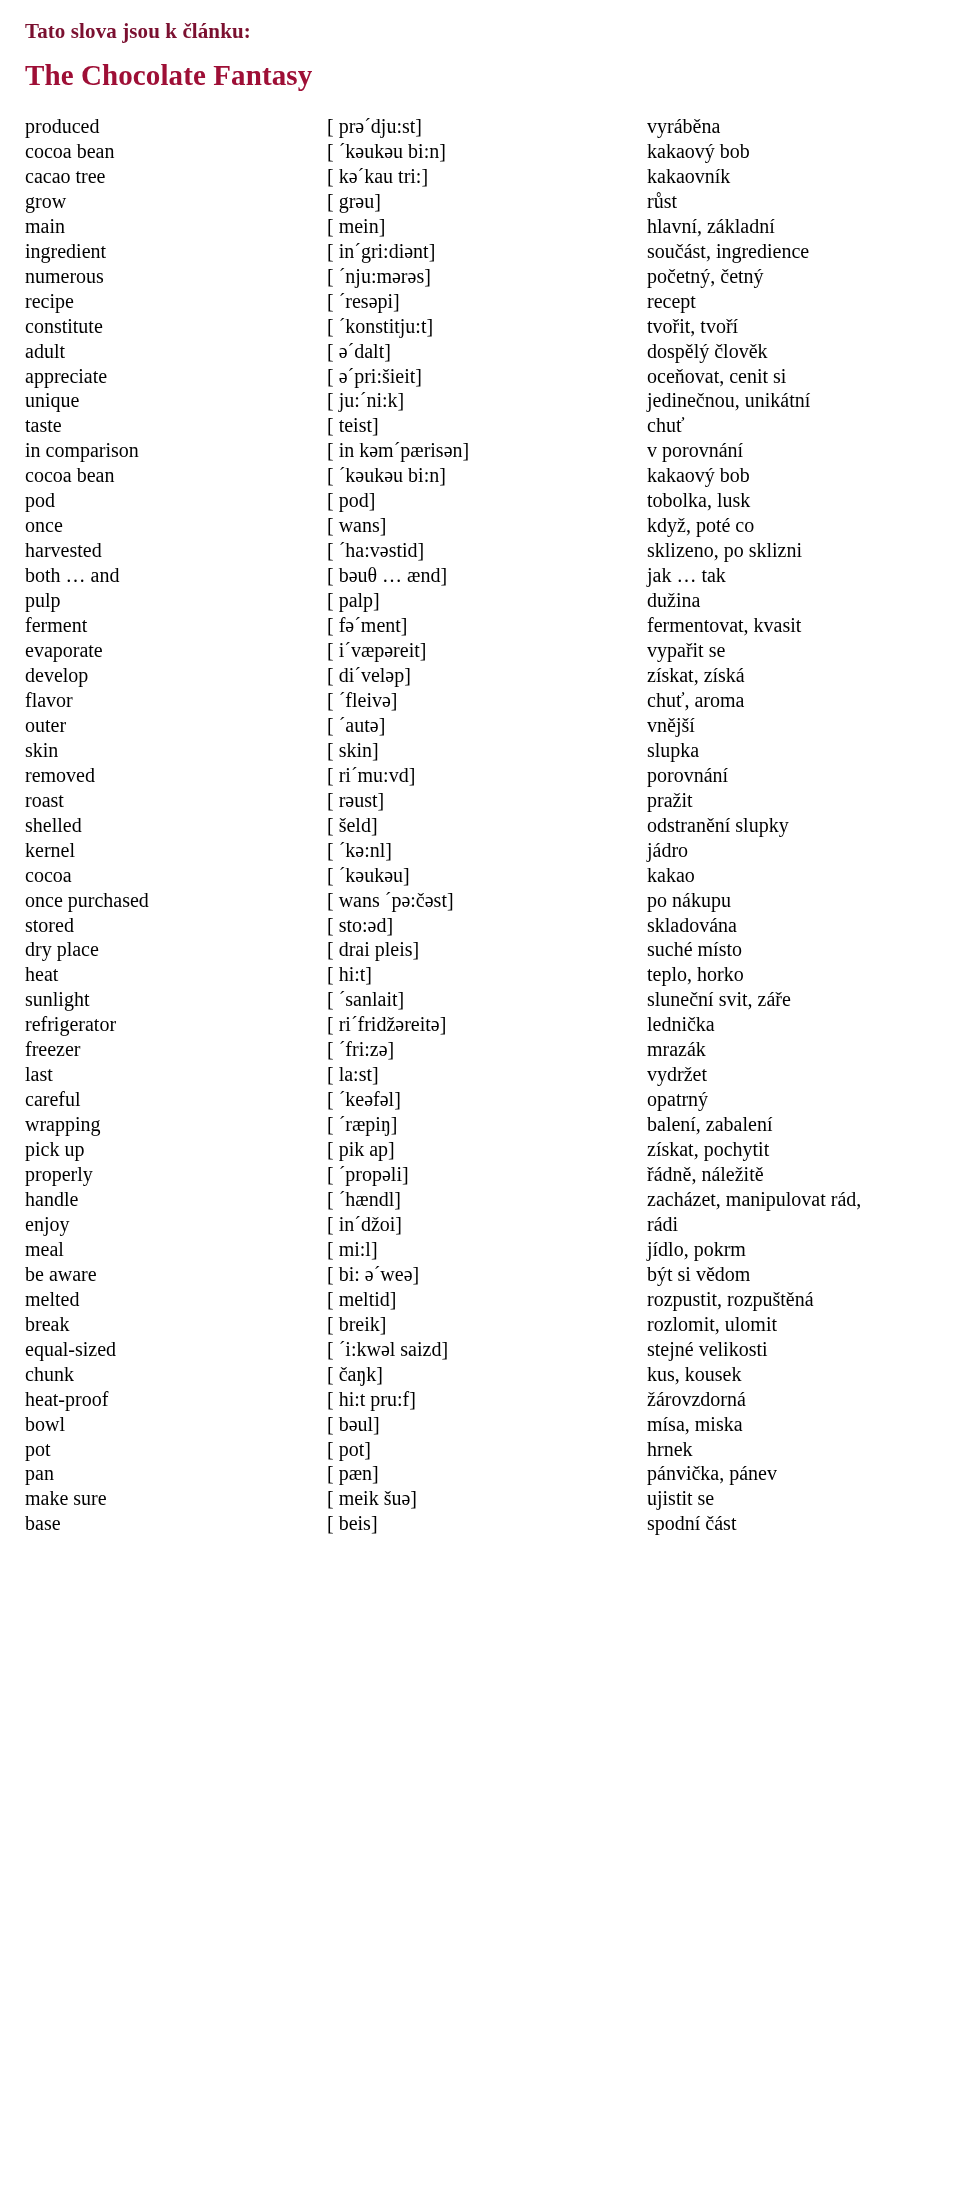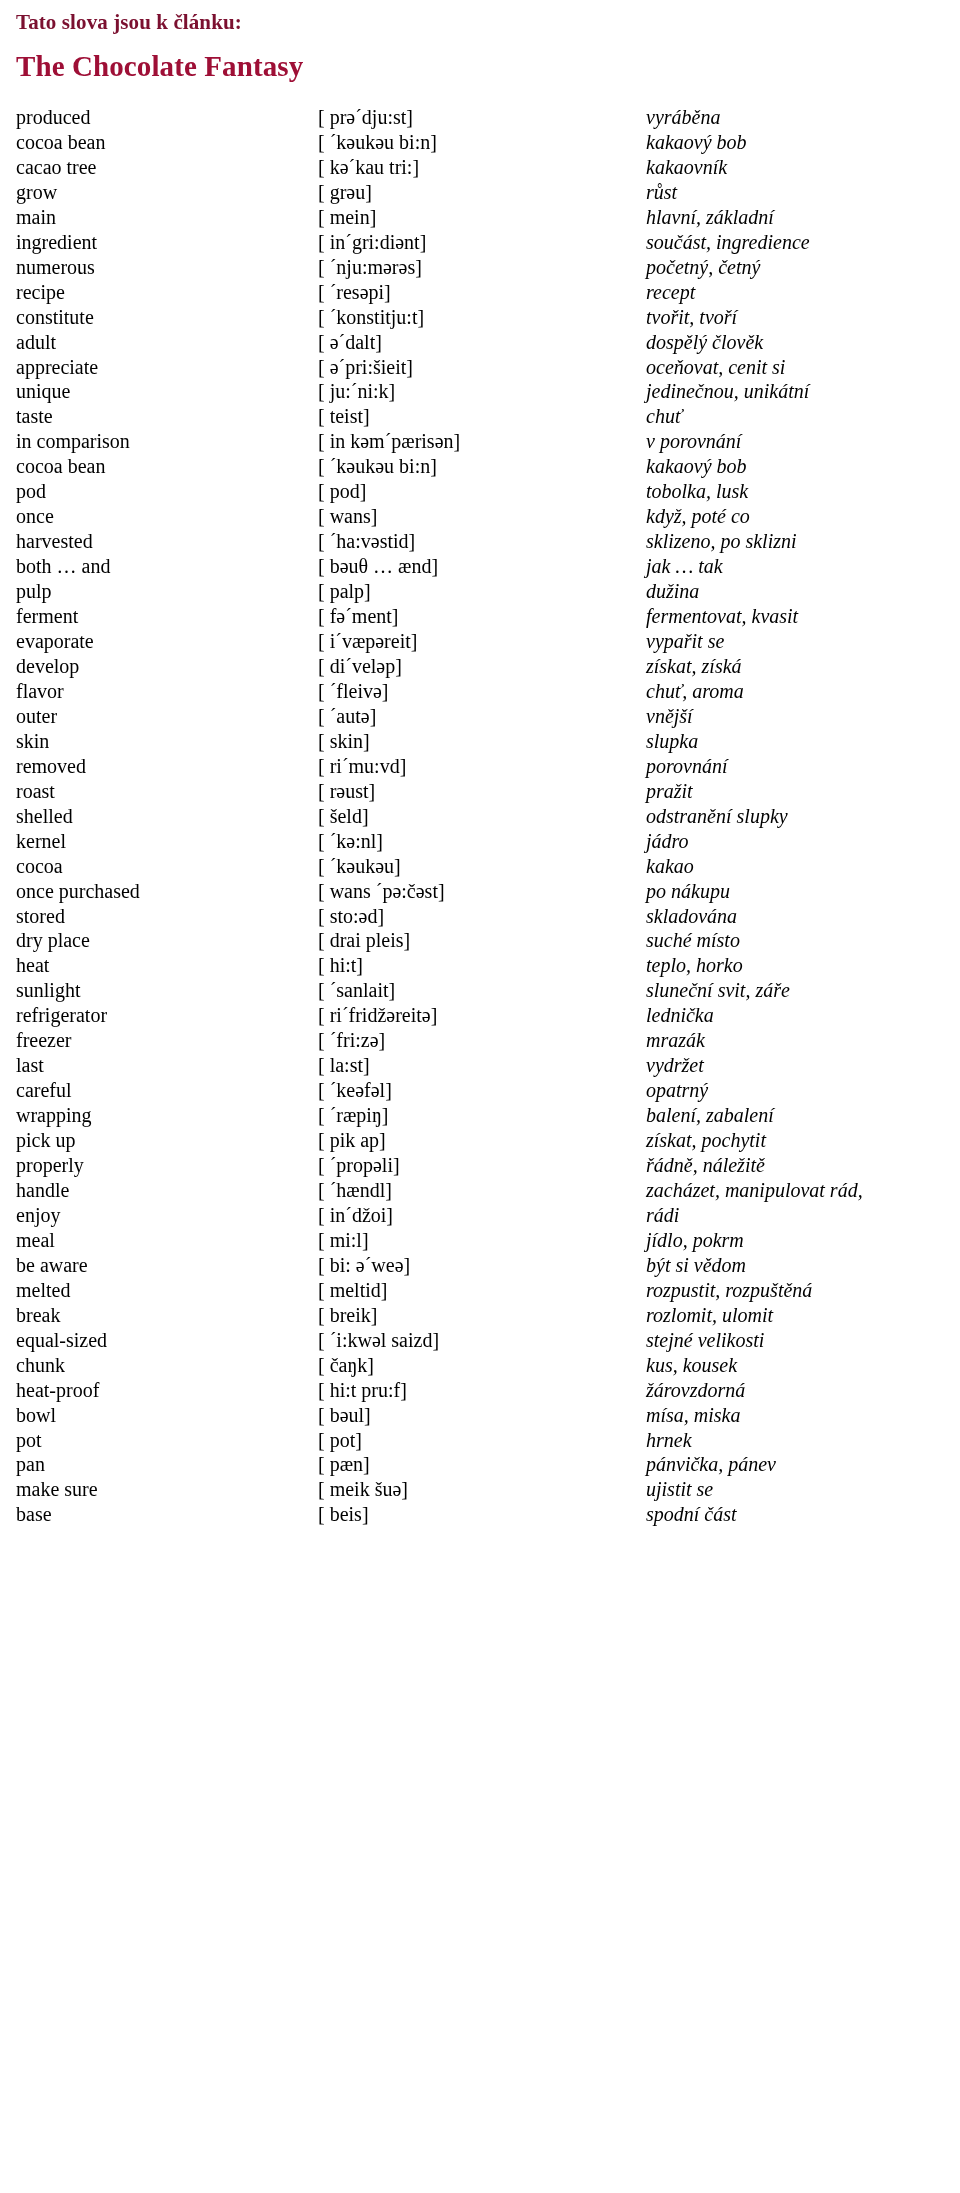--- a/index.html
+++ b/index.html
@@ -12,21 +12,21 @@
     width: 960px;
     min-height: 2193px;
     font-family: "Liberation Serif", "DejaVu Serif", serif;
     color: #000000;
     -webkit-font-smoothing: antialiased;
   }
   .page {
     position: relative;
     width: 872px;
     min-height: 2193px;
-    padding: 0;
+    padding: 9px;
     box-sizing: border-box;
   }
   .heading-block {
     padding: 9px 0 0 16px;
   }
   .kicker {
     font-family: "Liberation Serif", "DejaVu Serif", serif;
     font-weight: bold;
     font-size: 21px;
     line-height: 26px;
@@ -61,24 +61,23 @@
   .col-ipa   { width: 312px; }
   .col-cz    { width: 330px; }
 
   .vocab-table tr:first-child td { padding-top: 0; }
 
   .overflow-cz {
     position: relative;
   }
   .overflow-cz > span {
     position: absolute;
-    left: 16px;
+    left: 8px;
     top: 0;
     white-space: nowrap;
-    font-style: italic;
   }
 </style>
 </head>
 <body>
 
 <div class="page">
 
   <div class="heading-block">
     <div class="kicker" style="color: rgb(123, 16, 48);">Tato slova jsou k článku:</div>
     <div class="doc-title" style="color: rgb(158, 15, 54);">The Chocolate Fantasy</div>

